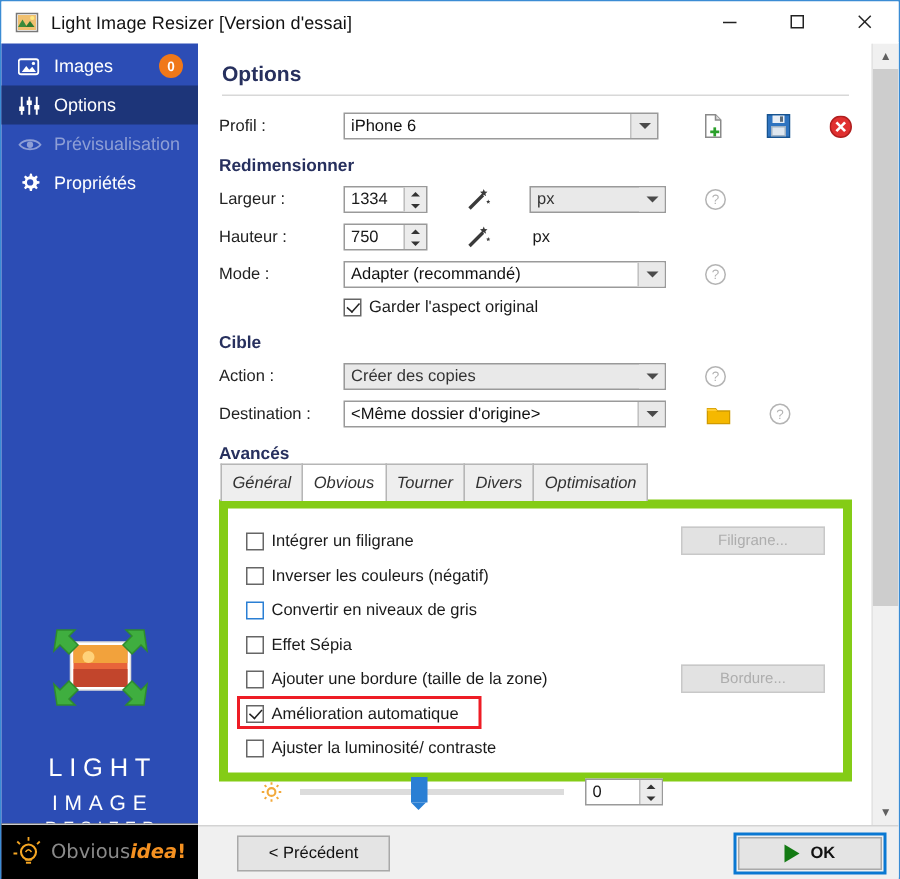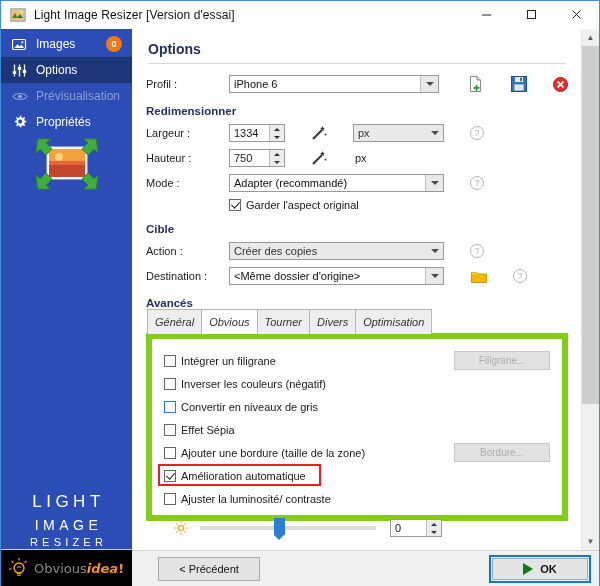--- a/index.html
+++ b/index.html
@@ -39,22 +39,22 @@
   }
   .nav-item.active{background:#1d3579;}
   .nav-item.disabled{color:#8e9fd6;}
   .nav-ico{width:17px;flex:0 0 17px;margin-right:8px;display:flex;align-items:center;justify-content:center;}
   .nav-label{white-space:nowrap;}
   .badge{
     position:absolute;right:10px;top:5px;width:16px;height:16px;border-radius:50%;
     background:#f07818;color:#fff;font-size:9px;display:flex;align-items:center;justify-content:center;
     font-weight:bold;
   }
-  .brand{flex:1;display:flex;flex-direction:column;align-items:center;justify-content:space-between;
-    padding-bottom:36px;}
+  .brand{flex:1;display:flex;flex-direction:column;align-items:center;justify-content:flex-end;
+    padding-bottom:26px;}
   .brand-logo{width:70px;height:58px;position:relative;margin-bottom:26px;}
   .brand-name{text-align:center;color:#fff;line-height:1.45;}
   .bn1{font-size:17px;letter-spacing:4.5px;padding-left:4px;}
   .bn2{font-size:14px;letter-spacing:4.5px;padding-left:4px;}
   .bn3{font-size:11px;letter-spacing:4.2px;padding-left:4px;}
   .obvious{
     position:absolute;left:0;bottom:0;width:131px;height:37px;background:#000000;
     border-top:1px solid #ccc;display:flex;align-items:center;
   }
   .bulb{width:24px;height:24px;margin-left:6px;margin-right:3px;position:relative;flex:0 0 auto;}

